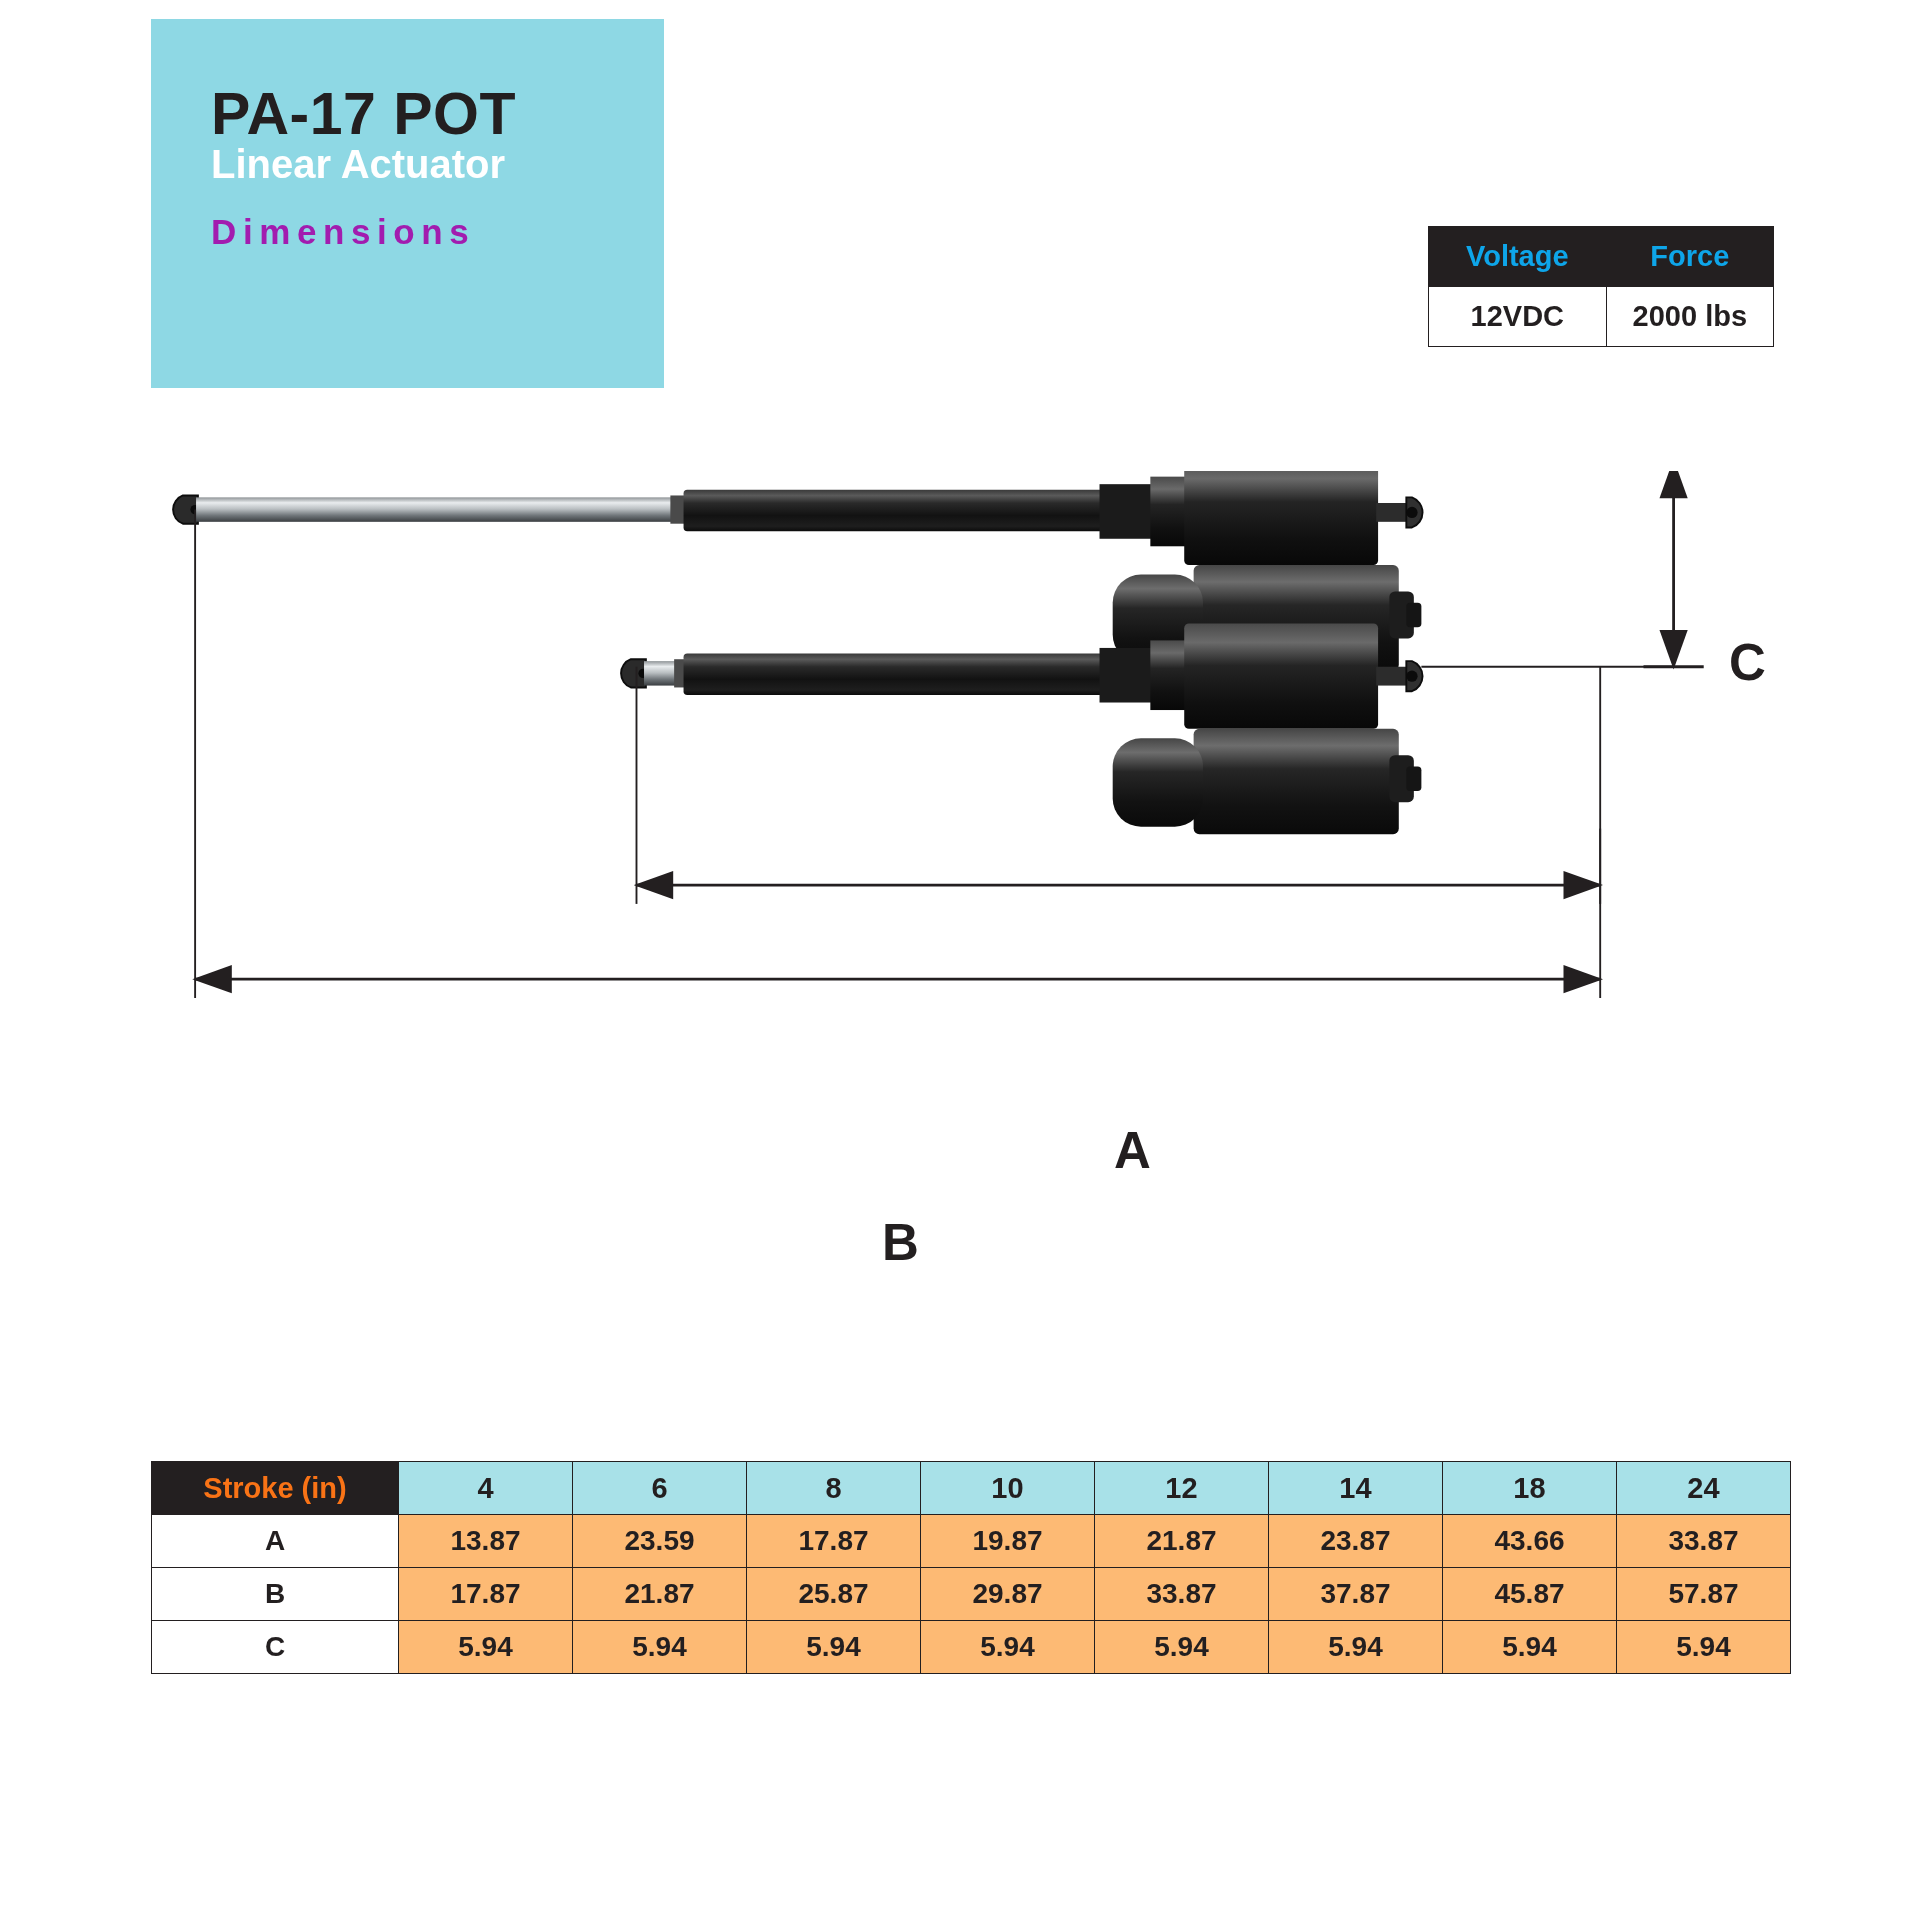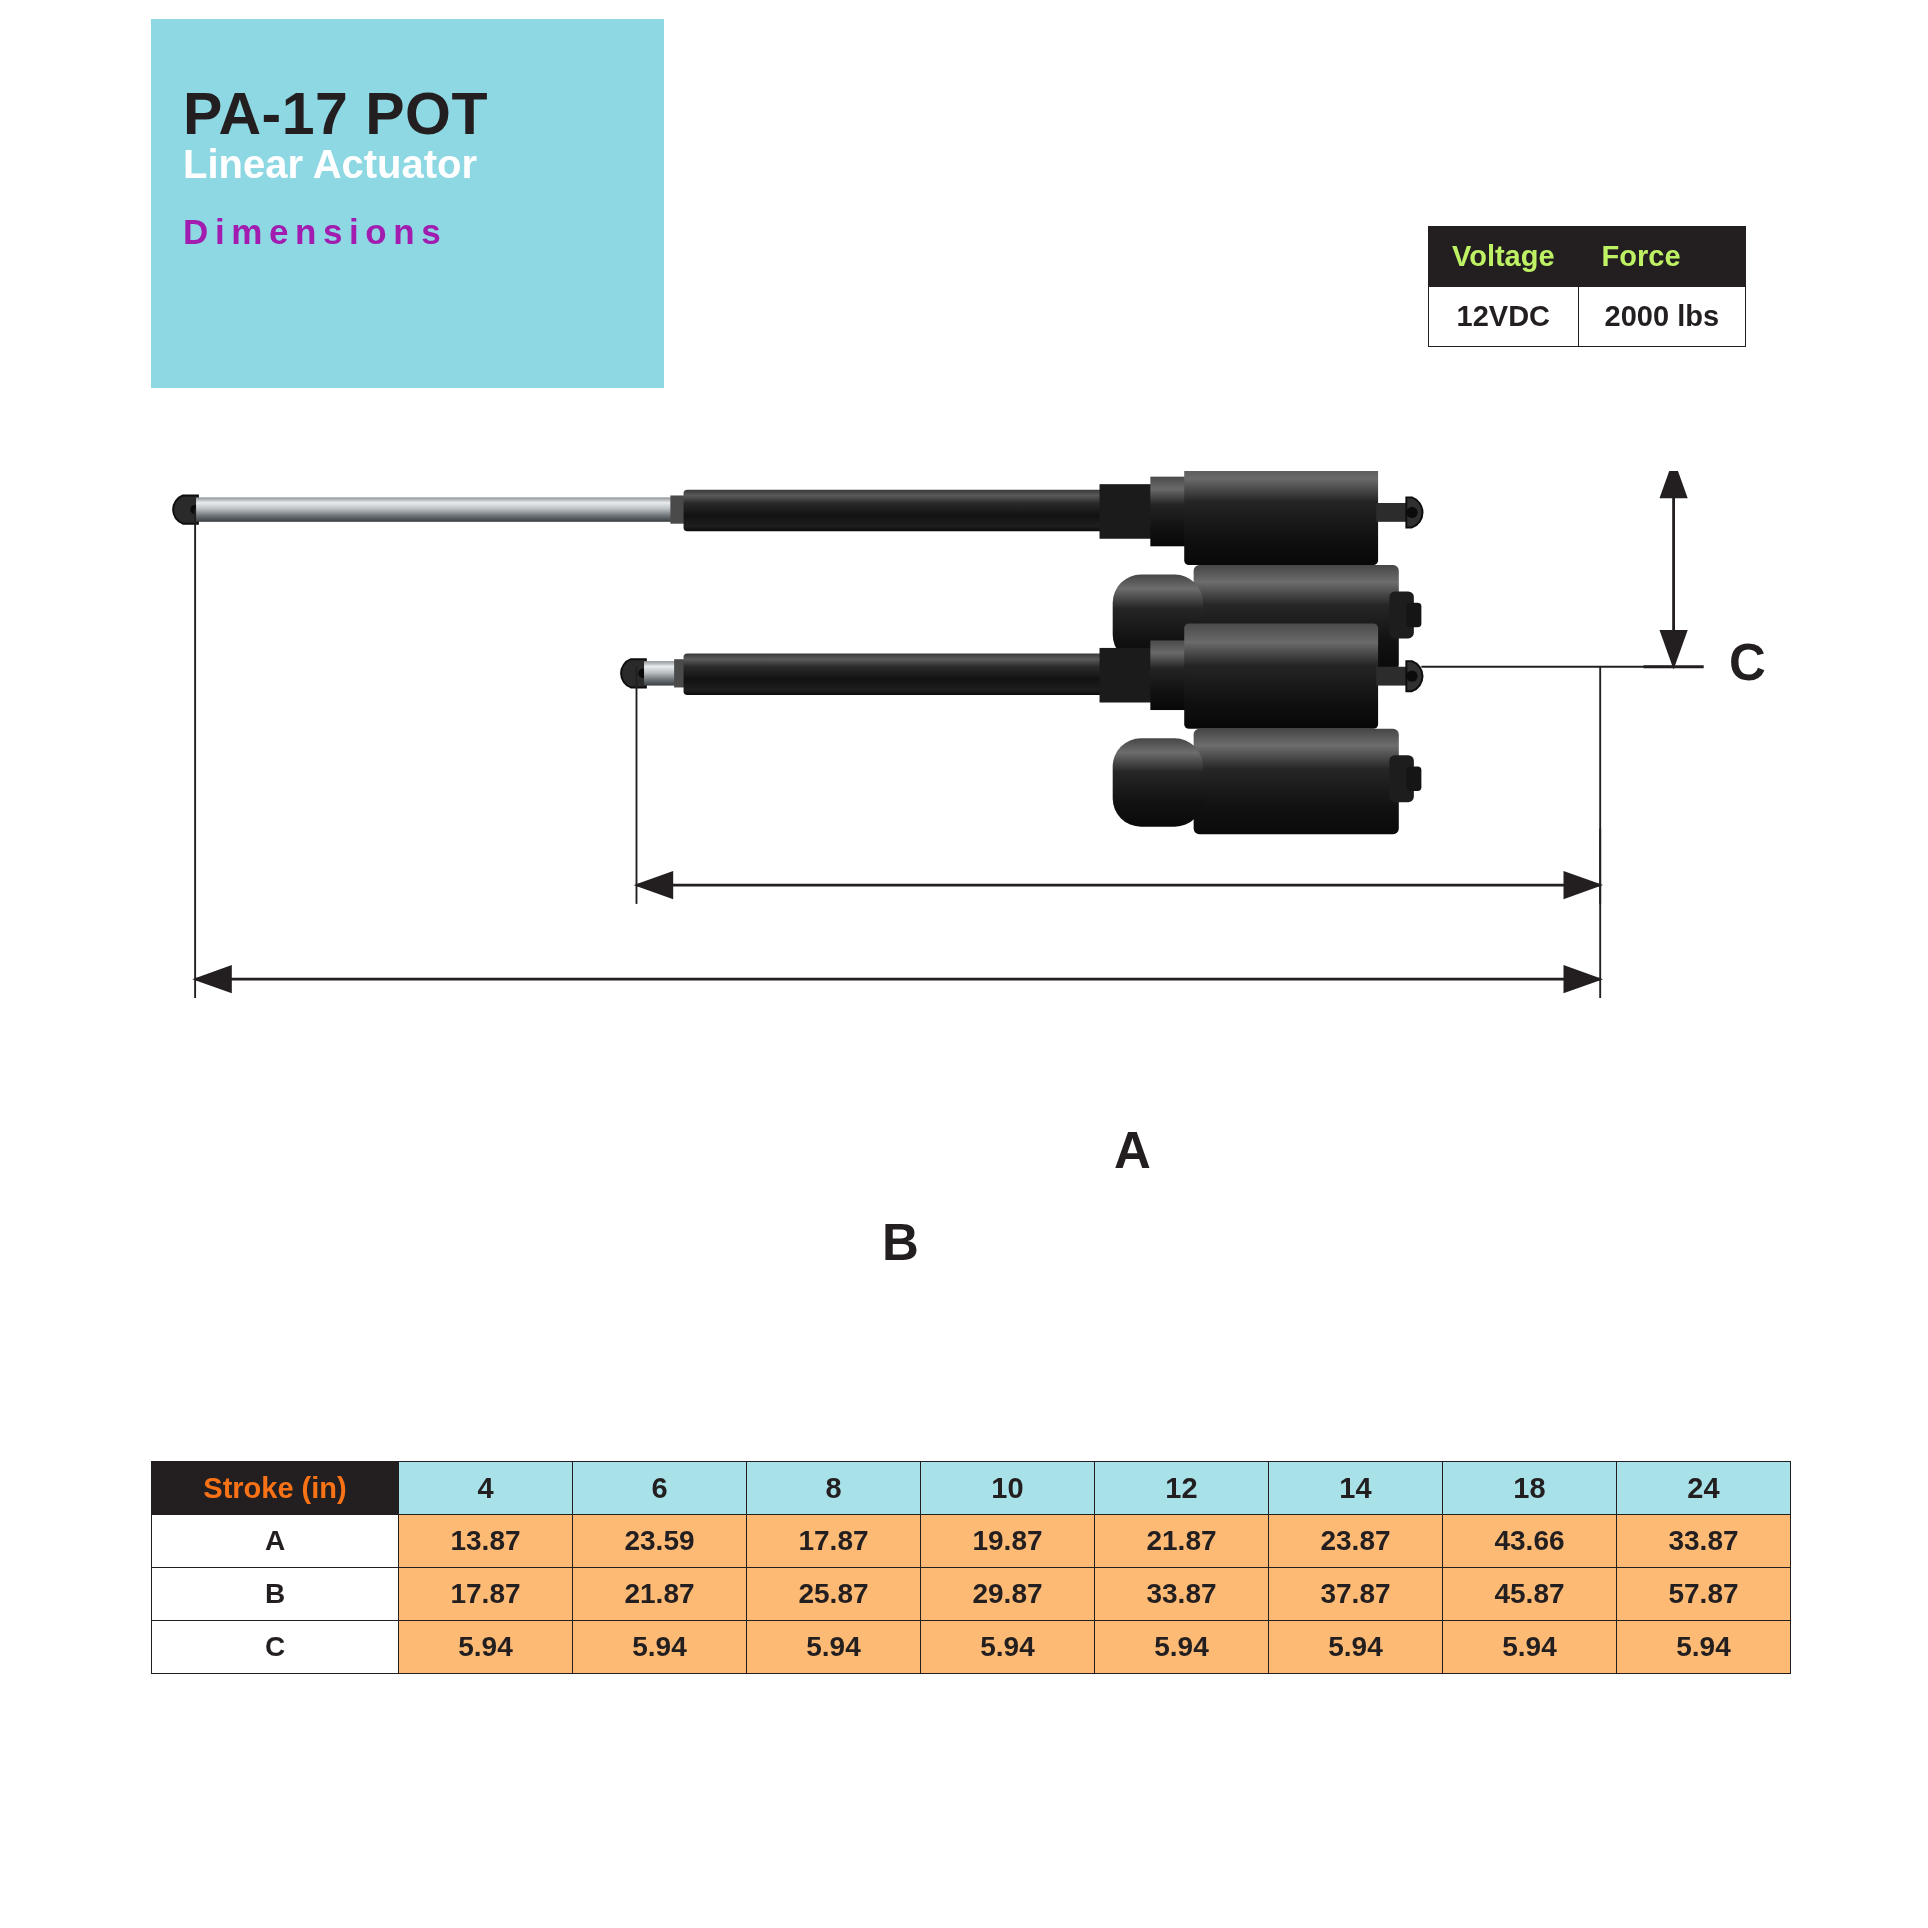--- a/index.html
+++ b/index.html
@@ -18,21 +18,21 @@
 
   
   #title-block {
     position: absolute;
     left: 151px;
     top: 19px;
     width: 513px;
     height: 369px;
     background: #8ed8e4;
     box-sizing: border-box;
-    padding: 66px 0 0 32px;
+    padding: 66px 0 0 60px;
   }
   #title-block .main {
     font-size: 59px;
     font-weight: bold;
     letter-spacing: 0.5px;
     color: #231f20;
     line-height: 1.0;
   }
   #title-block .sub {
     font-size: 40px;
@@ -52,25 +52,25 @@
   
   #spec-table {
     position: absolute;
     left: 1428px;
     top: 226px;
     border-collapse: collapse;
     font-size: 29px;
   }
   #spec-table th {
     background: #231f20;
-    color: #bef264;
-    font-weight: bold;
-    padding: 13px 23px;
+    color: #0ea5e9;
+    font-weight: bold;
+    padding: 13px 37px;
     border: 1.9px solid #231f20;
-    text-align: left;
+    text-align: center;
     white-space: nowrap;
   }
   #spec-table td {
     background: #ffffff;
     color: #231f20;
     font-weight: bold;
     padding: 13px 26px;
     border: 1.9px solid #231f20;
     text-align: center;
     white-space: nowrap;

